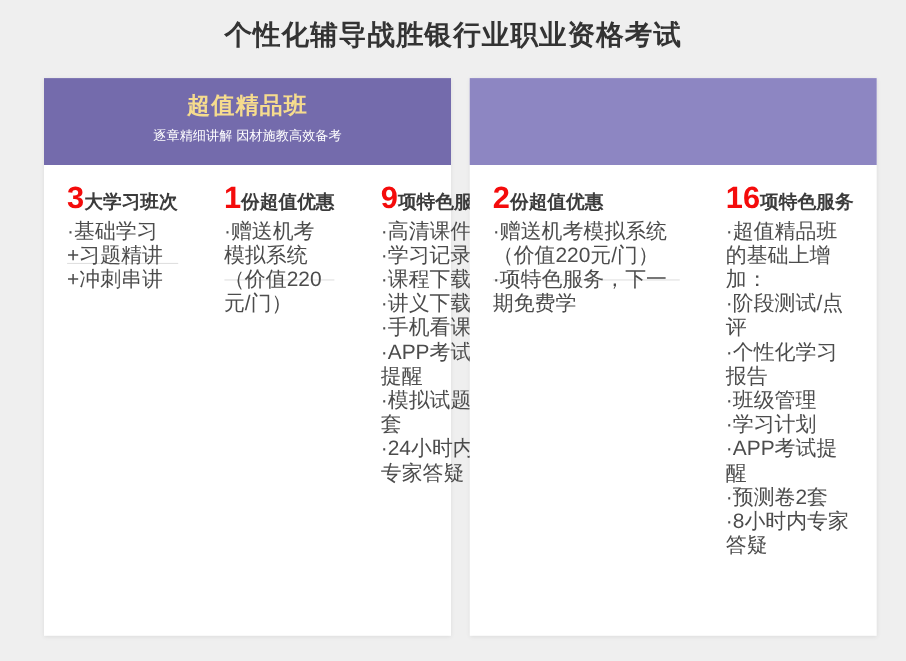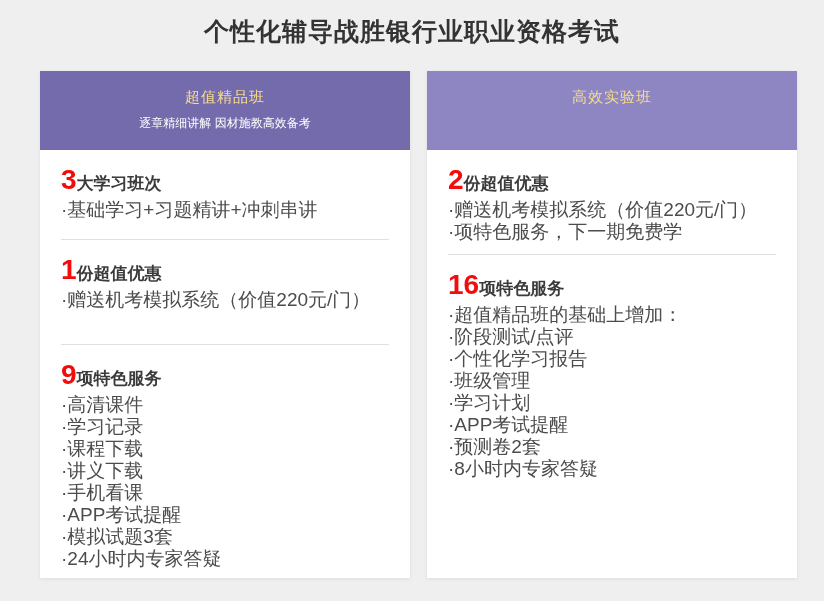--- a/index.html
+++ b/index.html
@@ -48,35 +48,35 @@
   }
   .card-header {
     height: 79px;
     text-align: center;
     padding-top: 11px;
   }
   .header-left  { background: var(--left-header-bg); }
   .header-right { background: var(--right-header-bg); }
   .card-title {
     color: var(--gold);
-    font-size: 15px;
-    font-weight: normal;
+    font-size: 21px;
+    font-weight: bold;
     line-height: 30px;
     letter-spacing: 1px;
   }
   .card-subtitle {
     color: var(--subtitle-white);
     font-size: 12px;
     line-height: 17px;
     margin-top: 3px;
   }
   .card-body {
     flex: 1;
     display: flex;
-    flex-direction: column;
+    flex-direction: row;
   }
   .card-section {
     margin: 0 21px;
     padding-top: 15px;
     border-bottom: 1px solid var(--divider);
   }
   .sec-classes  { height: 90px;  }
   .sec-discount { height: 105px; }
   .sec-services { flex: 1; border-bottom: none; }
   .sec-heading { line-height: 30px; white-space: nowrap; }
@@ -139,21 +139,20 @@
           <div class="sec-item">·APP考试提醒</div>
           <div class="sec-item">·模拟试题3套</div>
           <div class="sec-item">·24小时内专家答疑</div>
         </div>
 
       </div>
     </div>
 
     <div class="card">
       <div class="card-header header-right">
-        <div class="card-title">高效实验班</div>
       </div>
       <div class="card-body">
 
 
         <div class="card-section sec-discount">
           <div class="sec-heading">
             <span class="sec-num">2</span><span class="sec-title">份超值优惠</span>
           </div>
           <div class="sec-item">·赠送机考模拟系统（价值220元/门）</div>
           <div class="sec-item">·项特色服务，下一期免费学</div>

